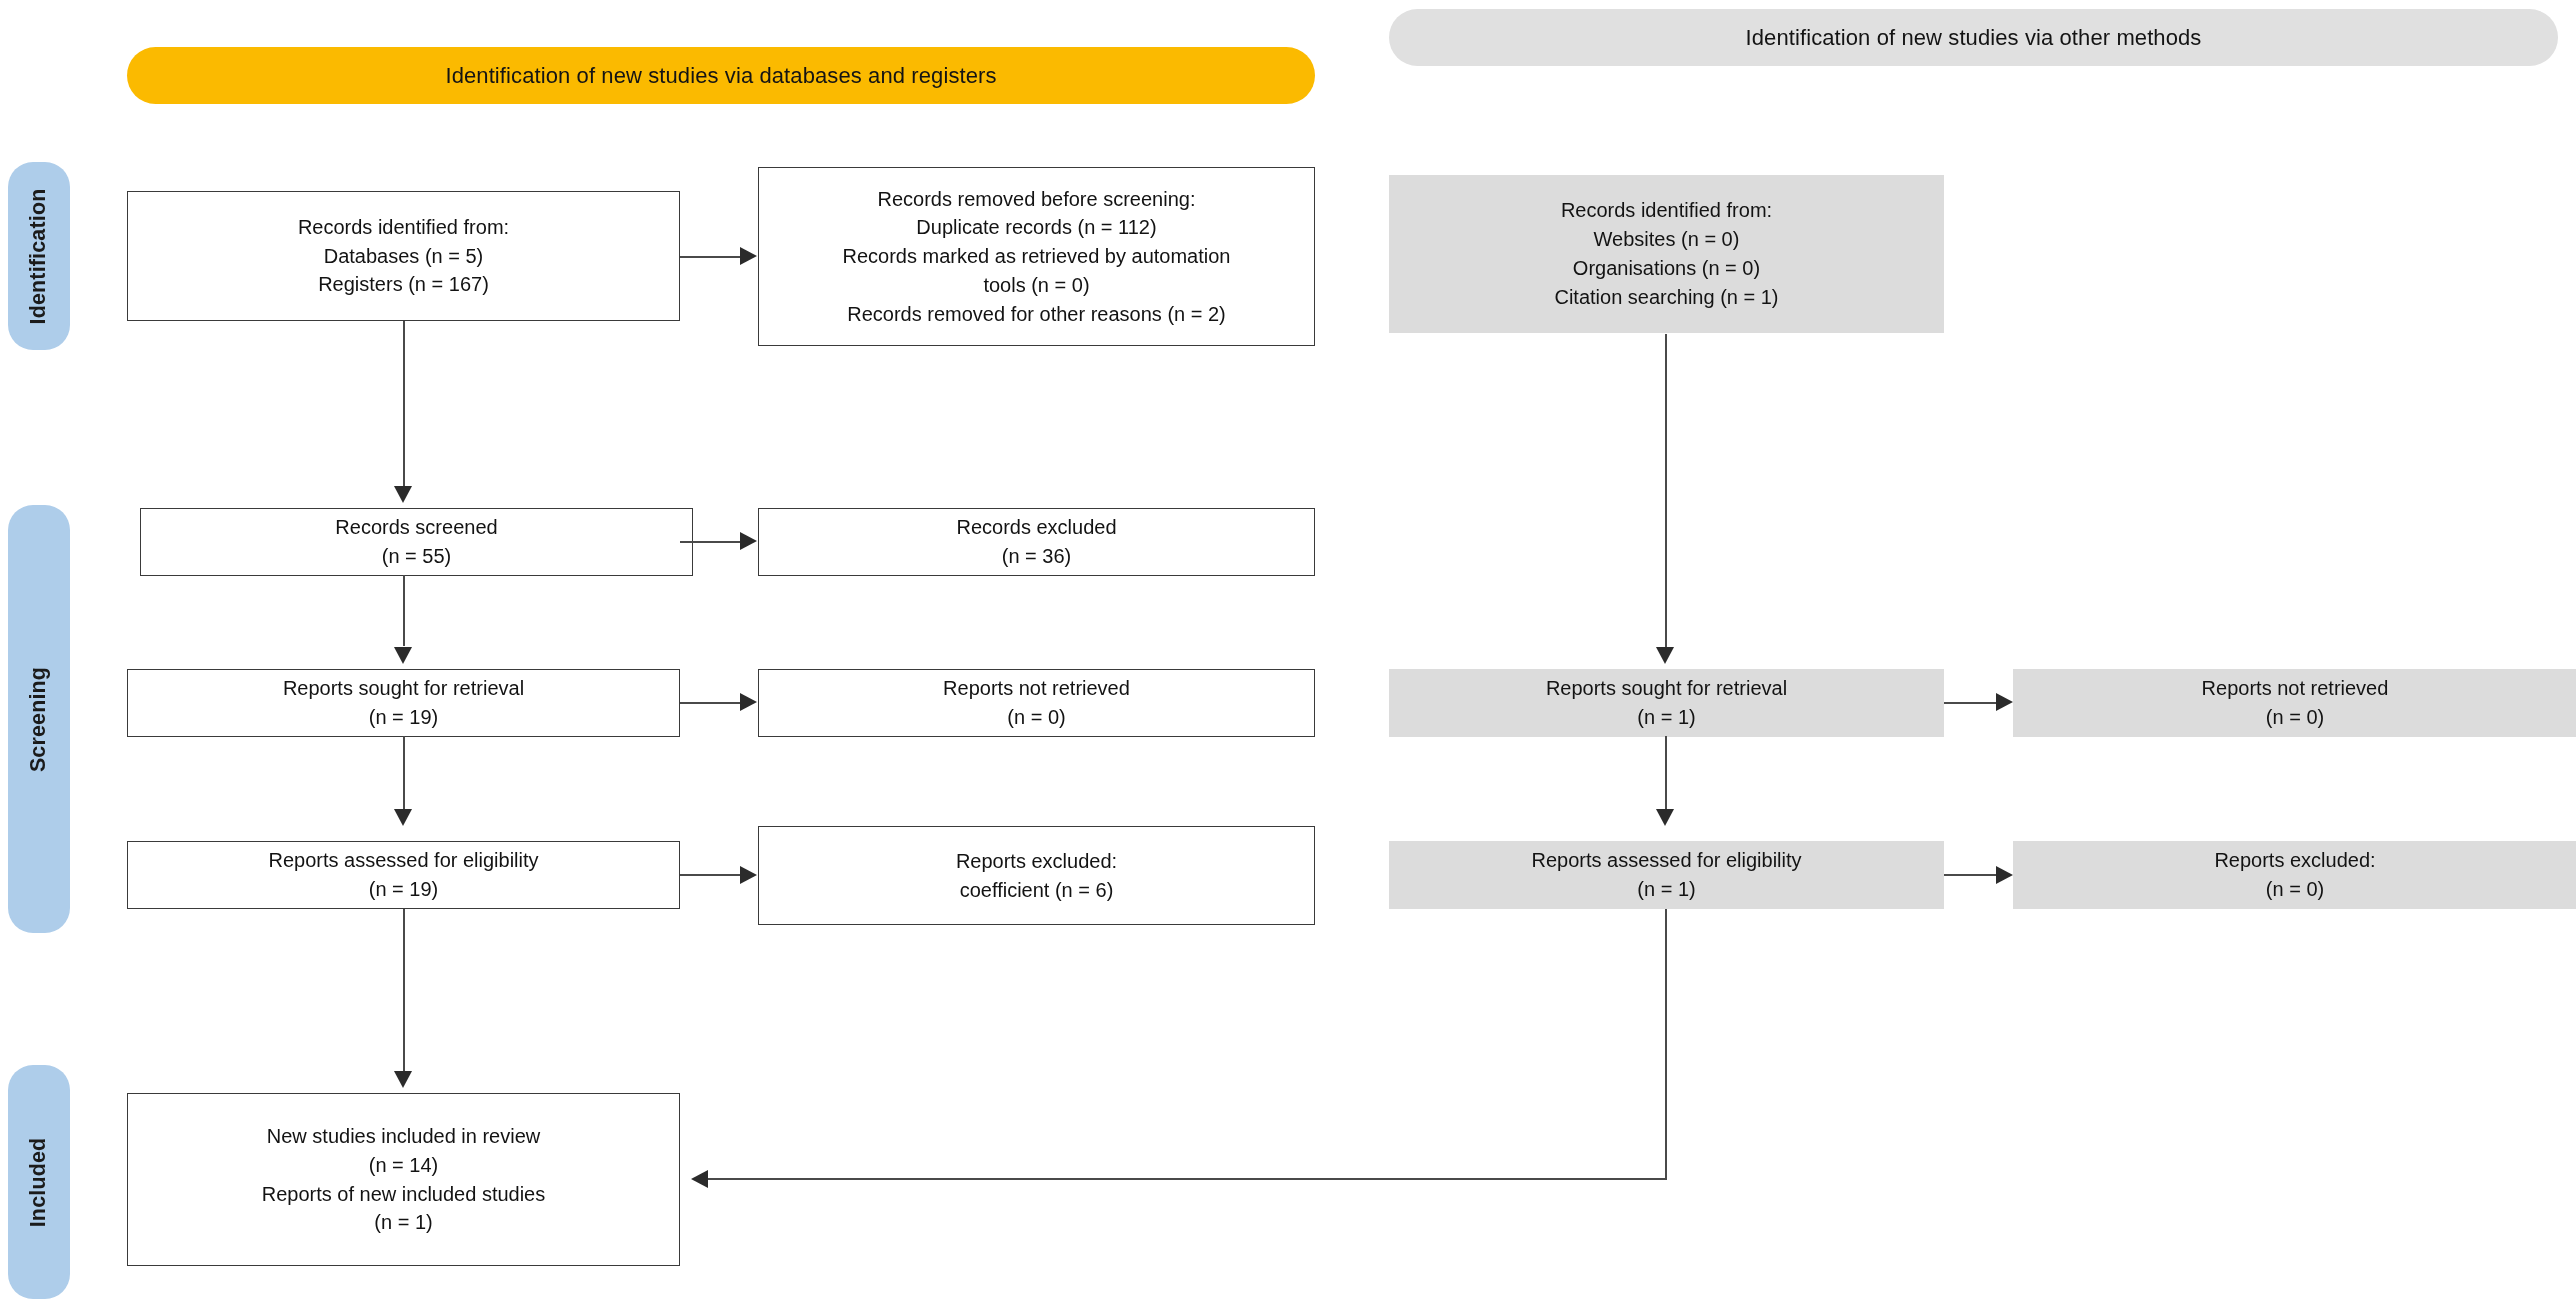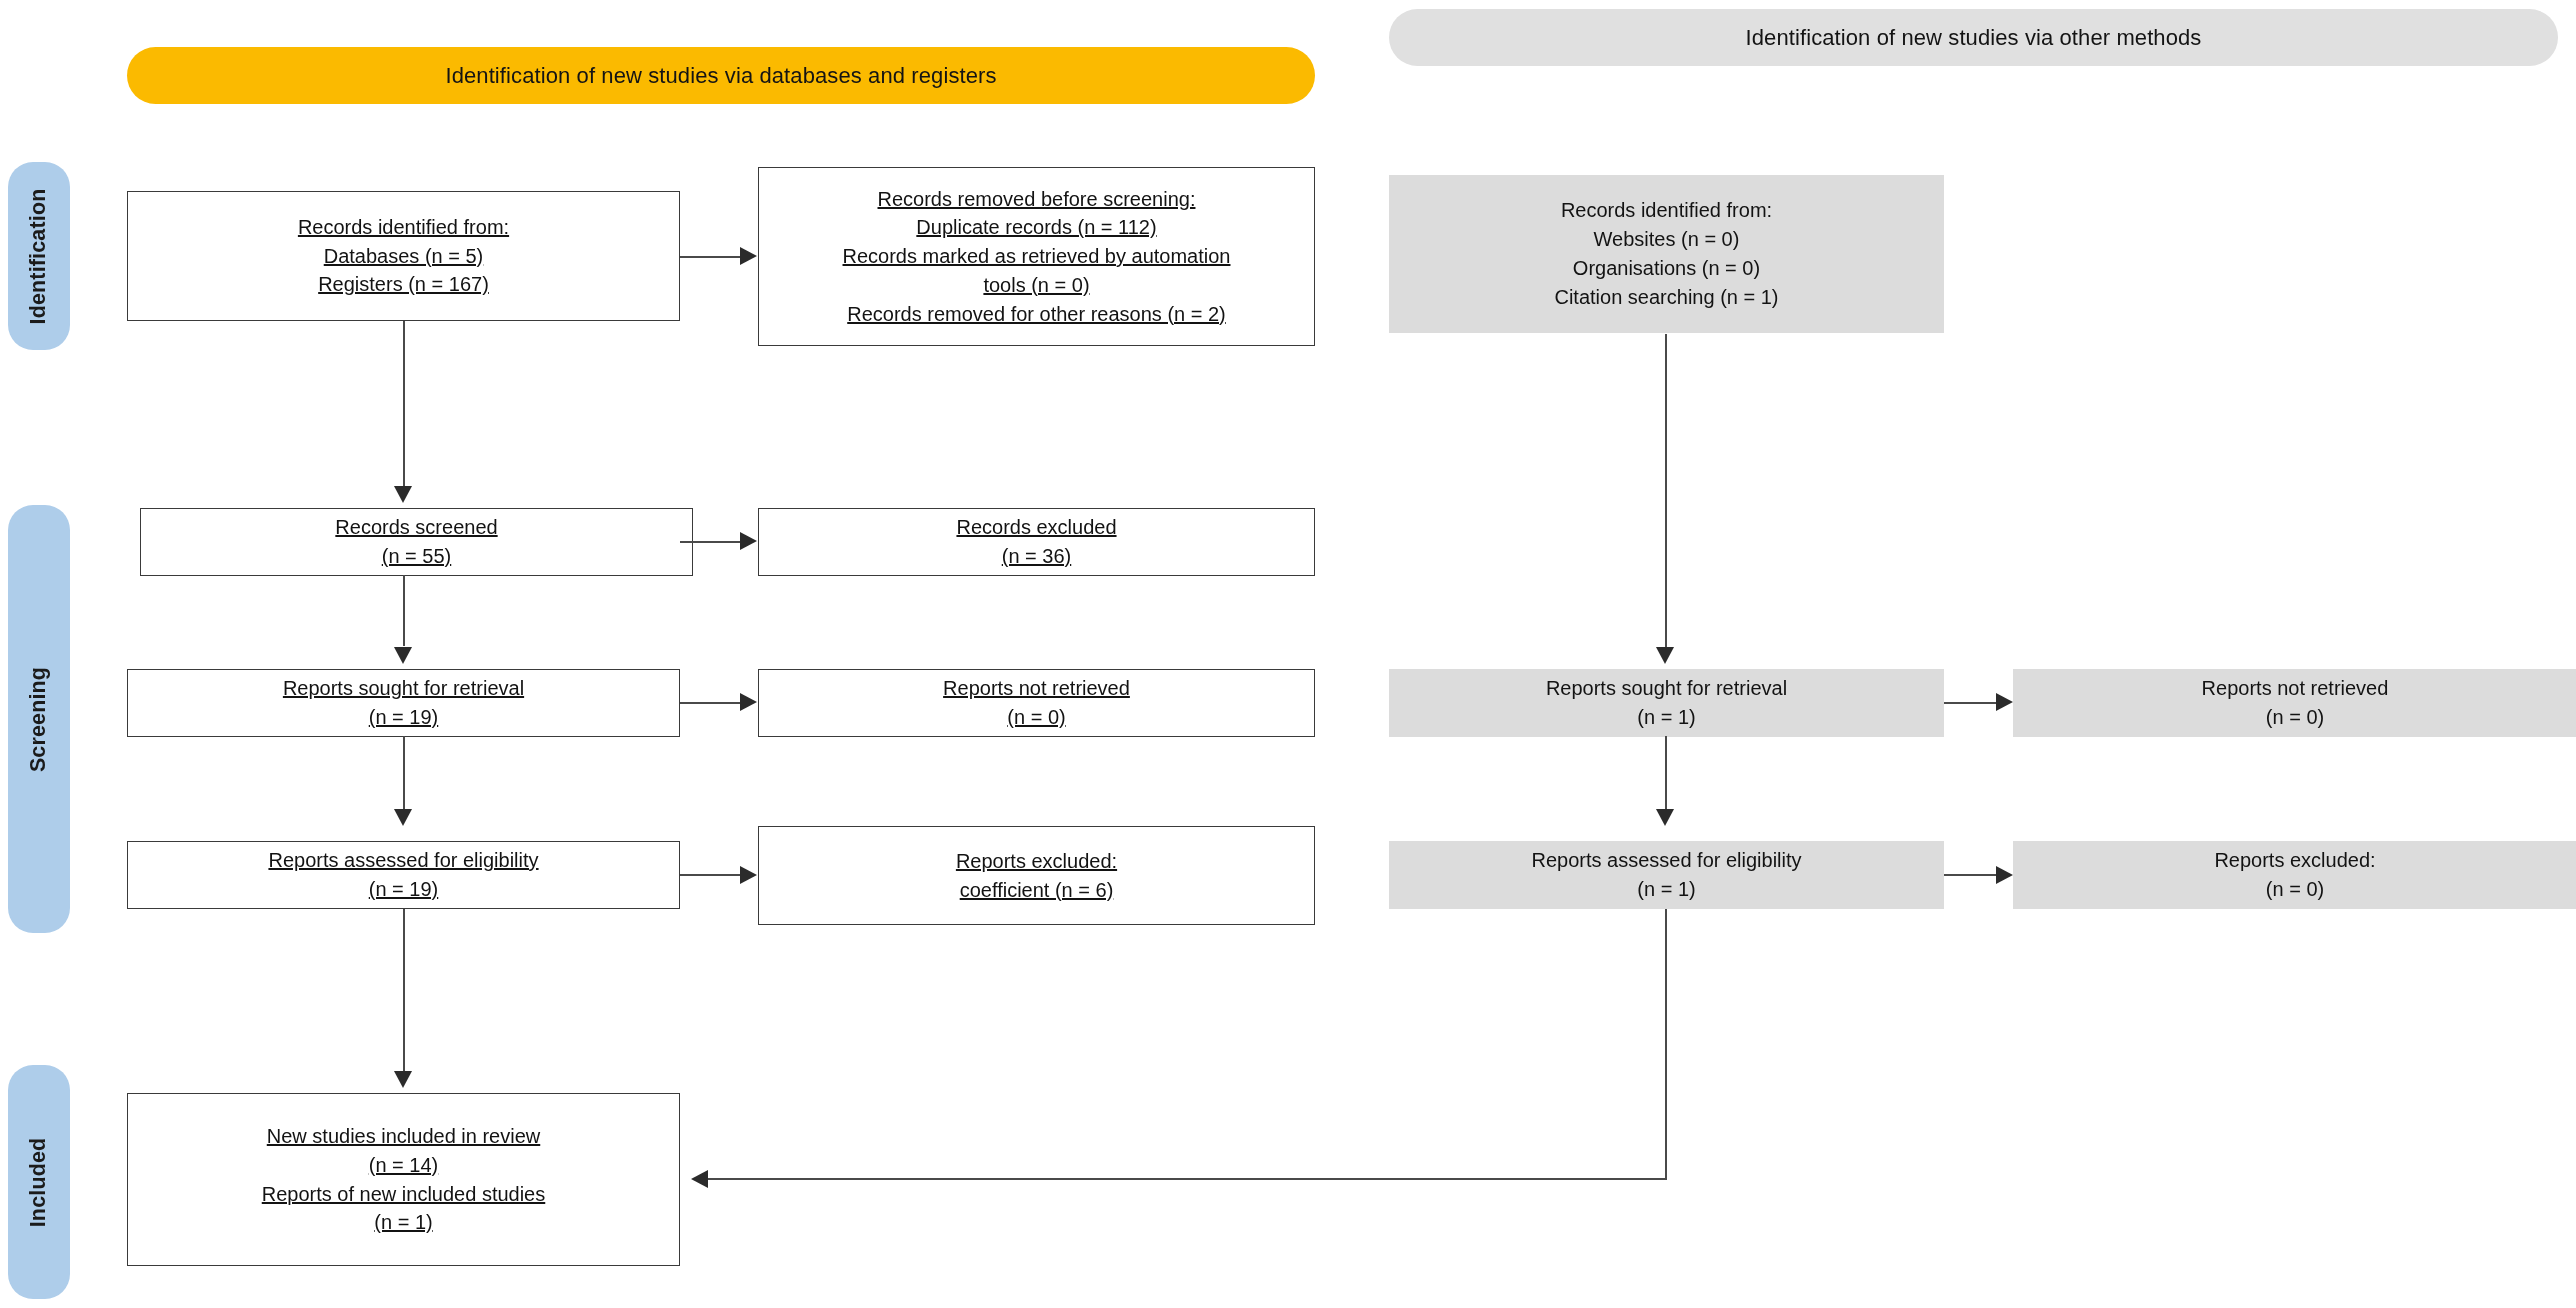--- a/index.html
+++ b/index.html
@@ -62,21 +62,20 @@
     justify-content: center;
     text-align: center;
     padding: 3.9px 9px;
     font-size: 20px;
     line-height: 1.44;
     color: #131313;
   }
   .flow-box.white {
     background: #ffffff;
     border: 1.9px solid #3a3a3a;
-    text-decoration: underline;
   }
   .flow-box.grey {
     background: #DCDCDC;
     border: none;
   }
   .flow-box .box-text { width: 100%; }
   .flow-box .box-text > span { display: block; }
 
   
   .conn-v {            

